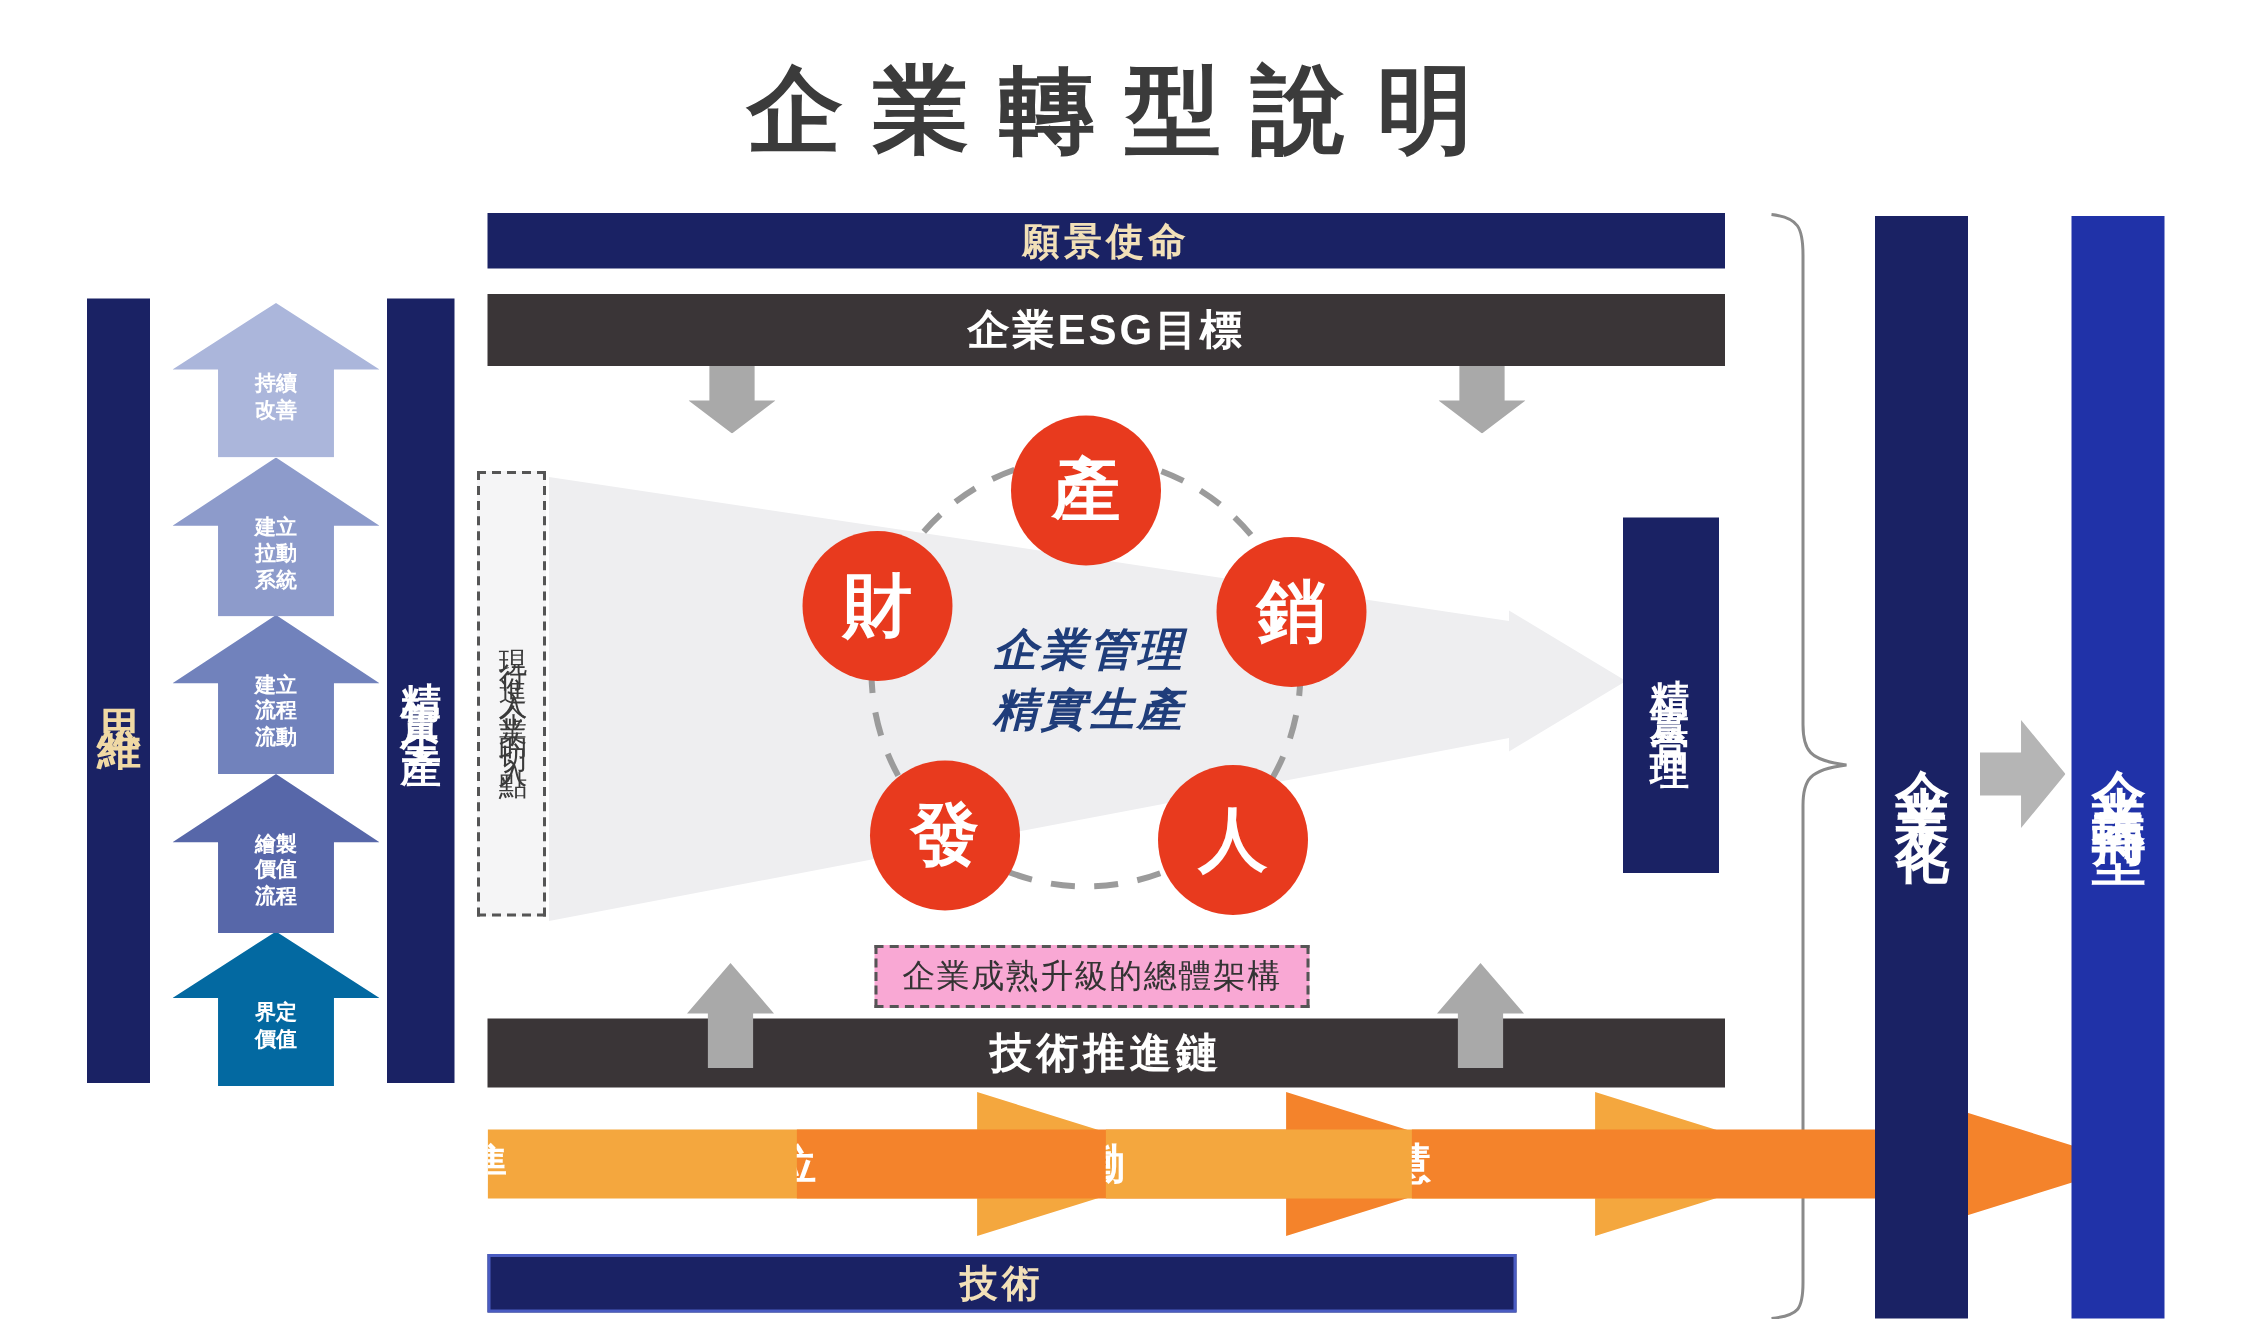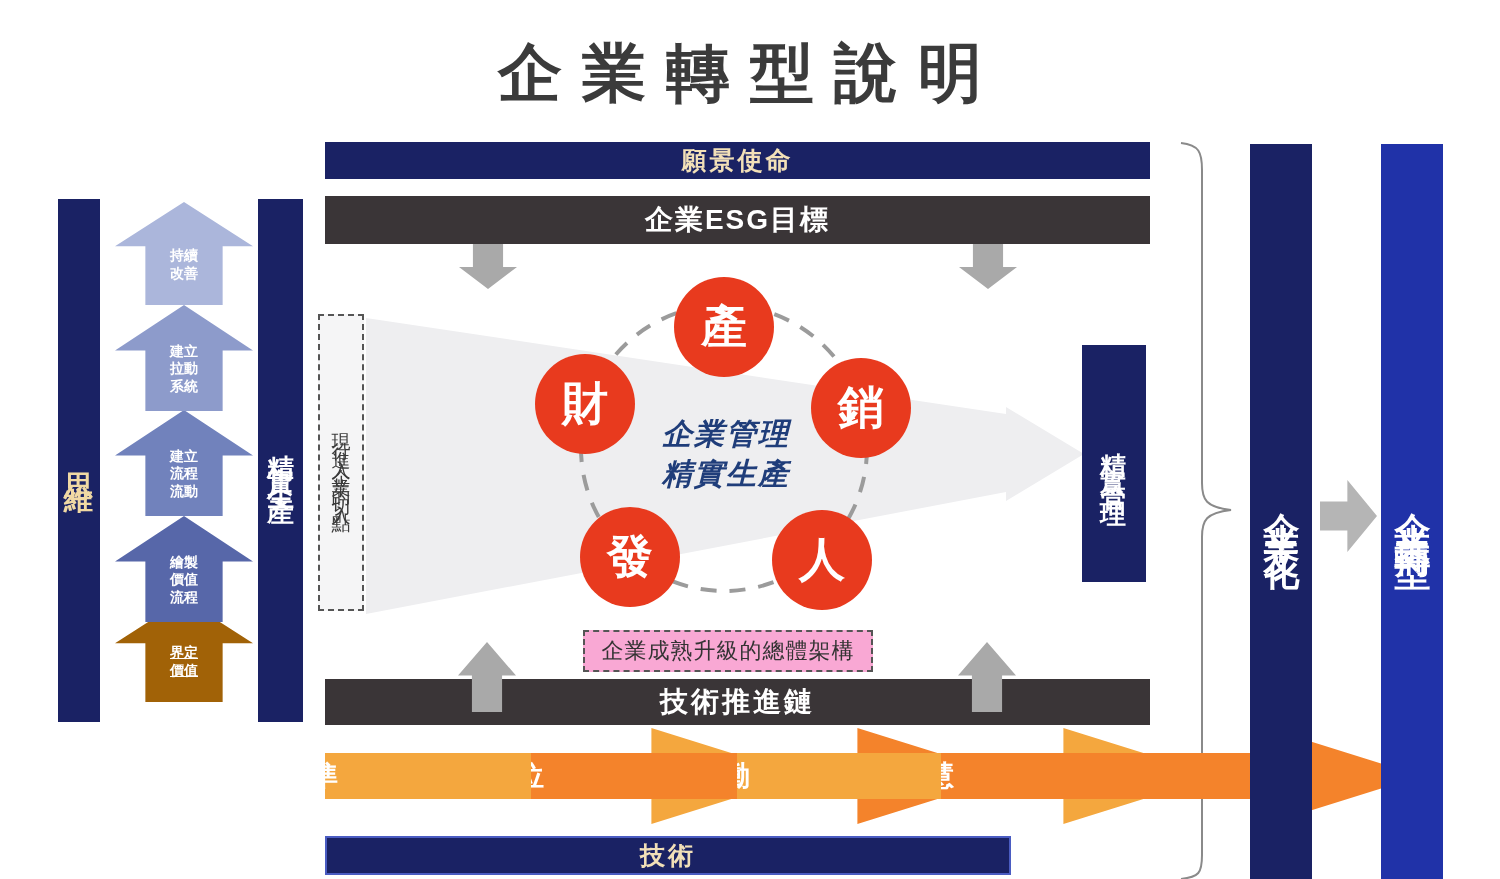--- a/index.html
+++ b/index.html
@@ -35,21 +35,21 @@
   .transform-bar{left:1381px;top:120px;width:62px;height:735px;background:#2032a8;}
   .transform-bar .vtext{color:#ffffff;font-size:36px;font-weight:700;letter-spacing:14px;}
   
   .step-arrow{
     width:138px;left:115px;z-index:2;
     clip-path:polygon(50% 0,100% 43%,78% 43%,78% 100%,22% 100%,22% 43%,0 43%);
     display:flex;align-items:center;justify-content:center;
     color:#ffffff;font-size:14px;font-weight:700;line-height:1.25;
     text-align:center;white-space:pre-line;padding-top:22px;box-sizing:border-box;
   }
-  .step-0{top:575px;height:103px;background:#a16207;text-decoration:underline;}
+  .step-0{top:597px;height:103px;background:#0369a1;}
   .step-1{top:492px;height:106px;background:#5767a9;}
   .step-2{top:386px;height:106px;background:#7182bc;}
   .step-3{top:281px;height:106px;background:#8d9bcb;}
   .step-4{top:178px;height:103px;background:#abb6db;}
   
   .down-arrow{
     width:58px;height:46px;background:#a9a9a9;z-index:1;
     clip-path:polygon(24% 0,76% 0,76% 52%,100% 52%,50% 100%,0 52%,24% 52%);
   }
   .up-arrow{

